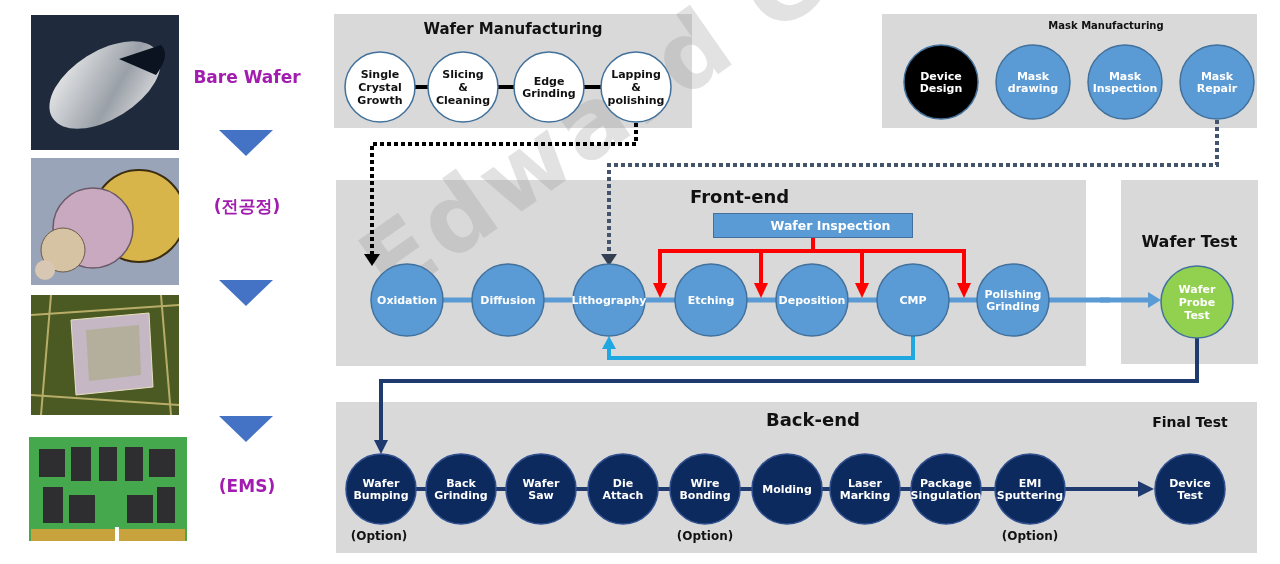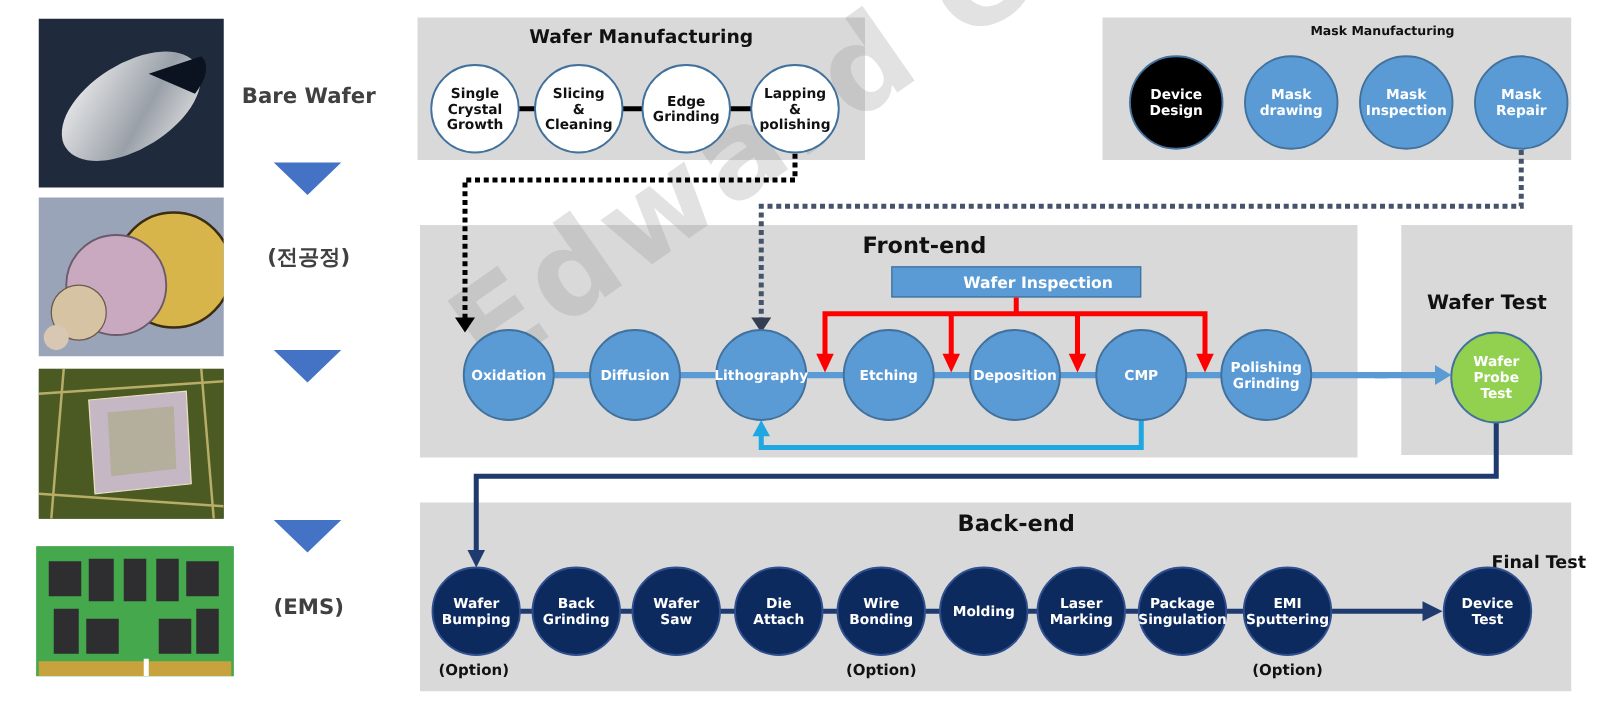--- a/index.html
+++ b/index.html
@@ -1,21 +1,21 @@
 <!DOCTYPE html>
 <html><head>
 <meta charset="utf-8">
 <style>
   html, body { margin:0; padding:0; background:#ffffff; }
   body { width:1280px; height:564px; position:relative; overflow:hidden;
          font-family:"DejaVu Sans", "Liberation Sans", sans-serif; }
   .abs { position:absolute; }
   .photo { position:absolute; overflow:hidden; }
   .side-label { position:absolute; width:150px; text-align:center; font-weight:bold;
-                font-size:17px; color:#404040; line-height:21px; left:172px; }
+                font-size:17px; color:#a21caf; line-height:21px; left:172px; }
   .down-tri { position:absolute; width:0; height:0; border-left:27px solid transparent;
               border-right:27px solid transparent; border-top:26px solid #4472c4; }
   .panel { position:absolute; background:#d9d9d9; }
   .panel-title { position:absolute; font-weight:bold; color:#111; white-space:nowrap; }
   svg text { font-family:"DejaVu Sans", "Liberation Sans", sans-serif; font-weight:bold; }
 </style>
 </head>
 <body>
 
 <div class="photo" style="left:31px;top:15px;width:148px;height:135px;background:#1f2b3c;">
@@ -93,21 +93,21 @@
 <div class="panel-title" style="left:882px;width:448px;text-align:center;top:20px;font-size:10px;">Mask Manufacturing</div>
 
 <div class="panel" style="left:336px;top:180px;width:750px;height:186px;"></div>
 <div class="panel-title" style="left:690px;top:186px;font-size:18px;">Front-end</div>
 
 <div class="panel" style="left:1121px;top:180px;width:137px;height:184px;"></div>
 <div class="panel-title" style="left:1121px;width:137px;text-align:center;top:232px;font-size:16px;">Wafer Test</div>
 
 <div class="panel" style="left:336px;top:402px;width:921px;height:151px;"></div>
 <div class="panel-title" style="left:766px;top:409px;font-size:18px;">Back-end</div>
-<div class="panel-title" style="left:1150px;width:80px;text-align:center;top:442px;font-size:14px;margin-left:41px;">Final Test</div>
+<div class="panel-title" style="left:1150px;width:80px;text-align:center;top:414px;font-size:14px;">Final Test</div>
 
 <div class="abs" style="left:340px;top:230px;font-size:96px;font-weight:bold;color:rgba(150,150,150,0.28);transform:rotate(-35deg);transform-origin:left top;white-space:nowrap;letter-spacing:4px;">Edward Choi</div>
 
 <div class="abs" style="left:713px;top:213px;width:200px;height:25px;background:#5b9bd5;border:1px solid #41719c;box-sizing:border-box;color:#fff;font-weight:bold;font-size:12.5px;text-align:center;line-height:23px;padding-left:35px;">
   <span>Wafer Inspection</span>
 </div>
 
 <svg id="diagram" class="abs" style="left:0;top:0;" width="1280" height="564">
   <defs>
     <marker id="ah-black" markerWidth="8" markerHeight="8" refX="4" refY="4" orient="auto" markerUnits="userSpaceOnUse">

